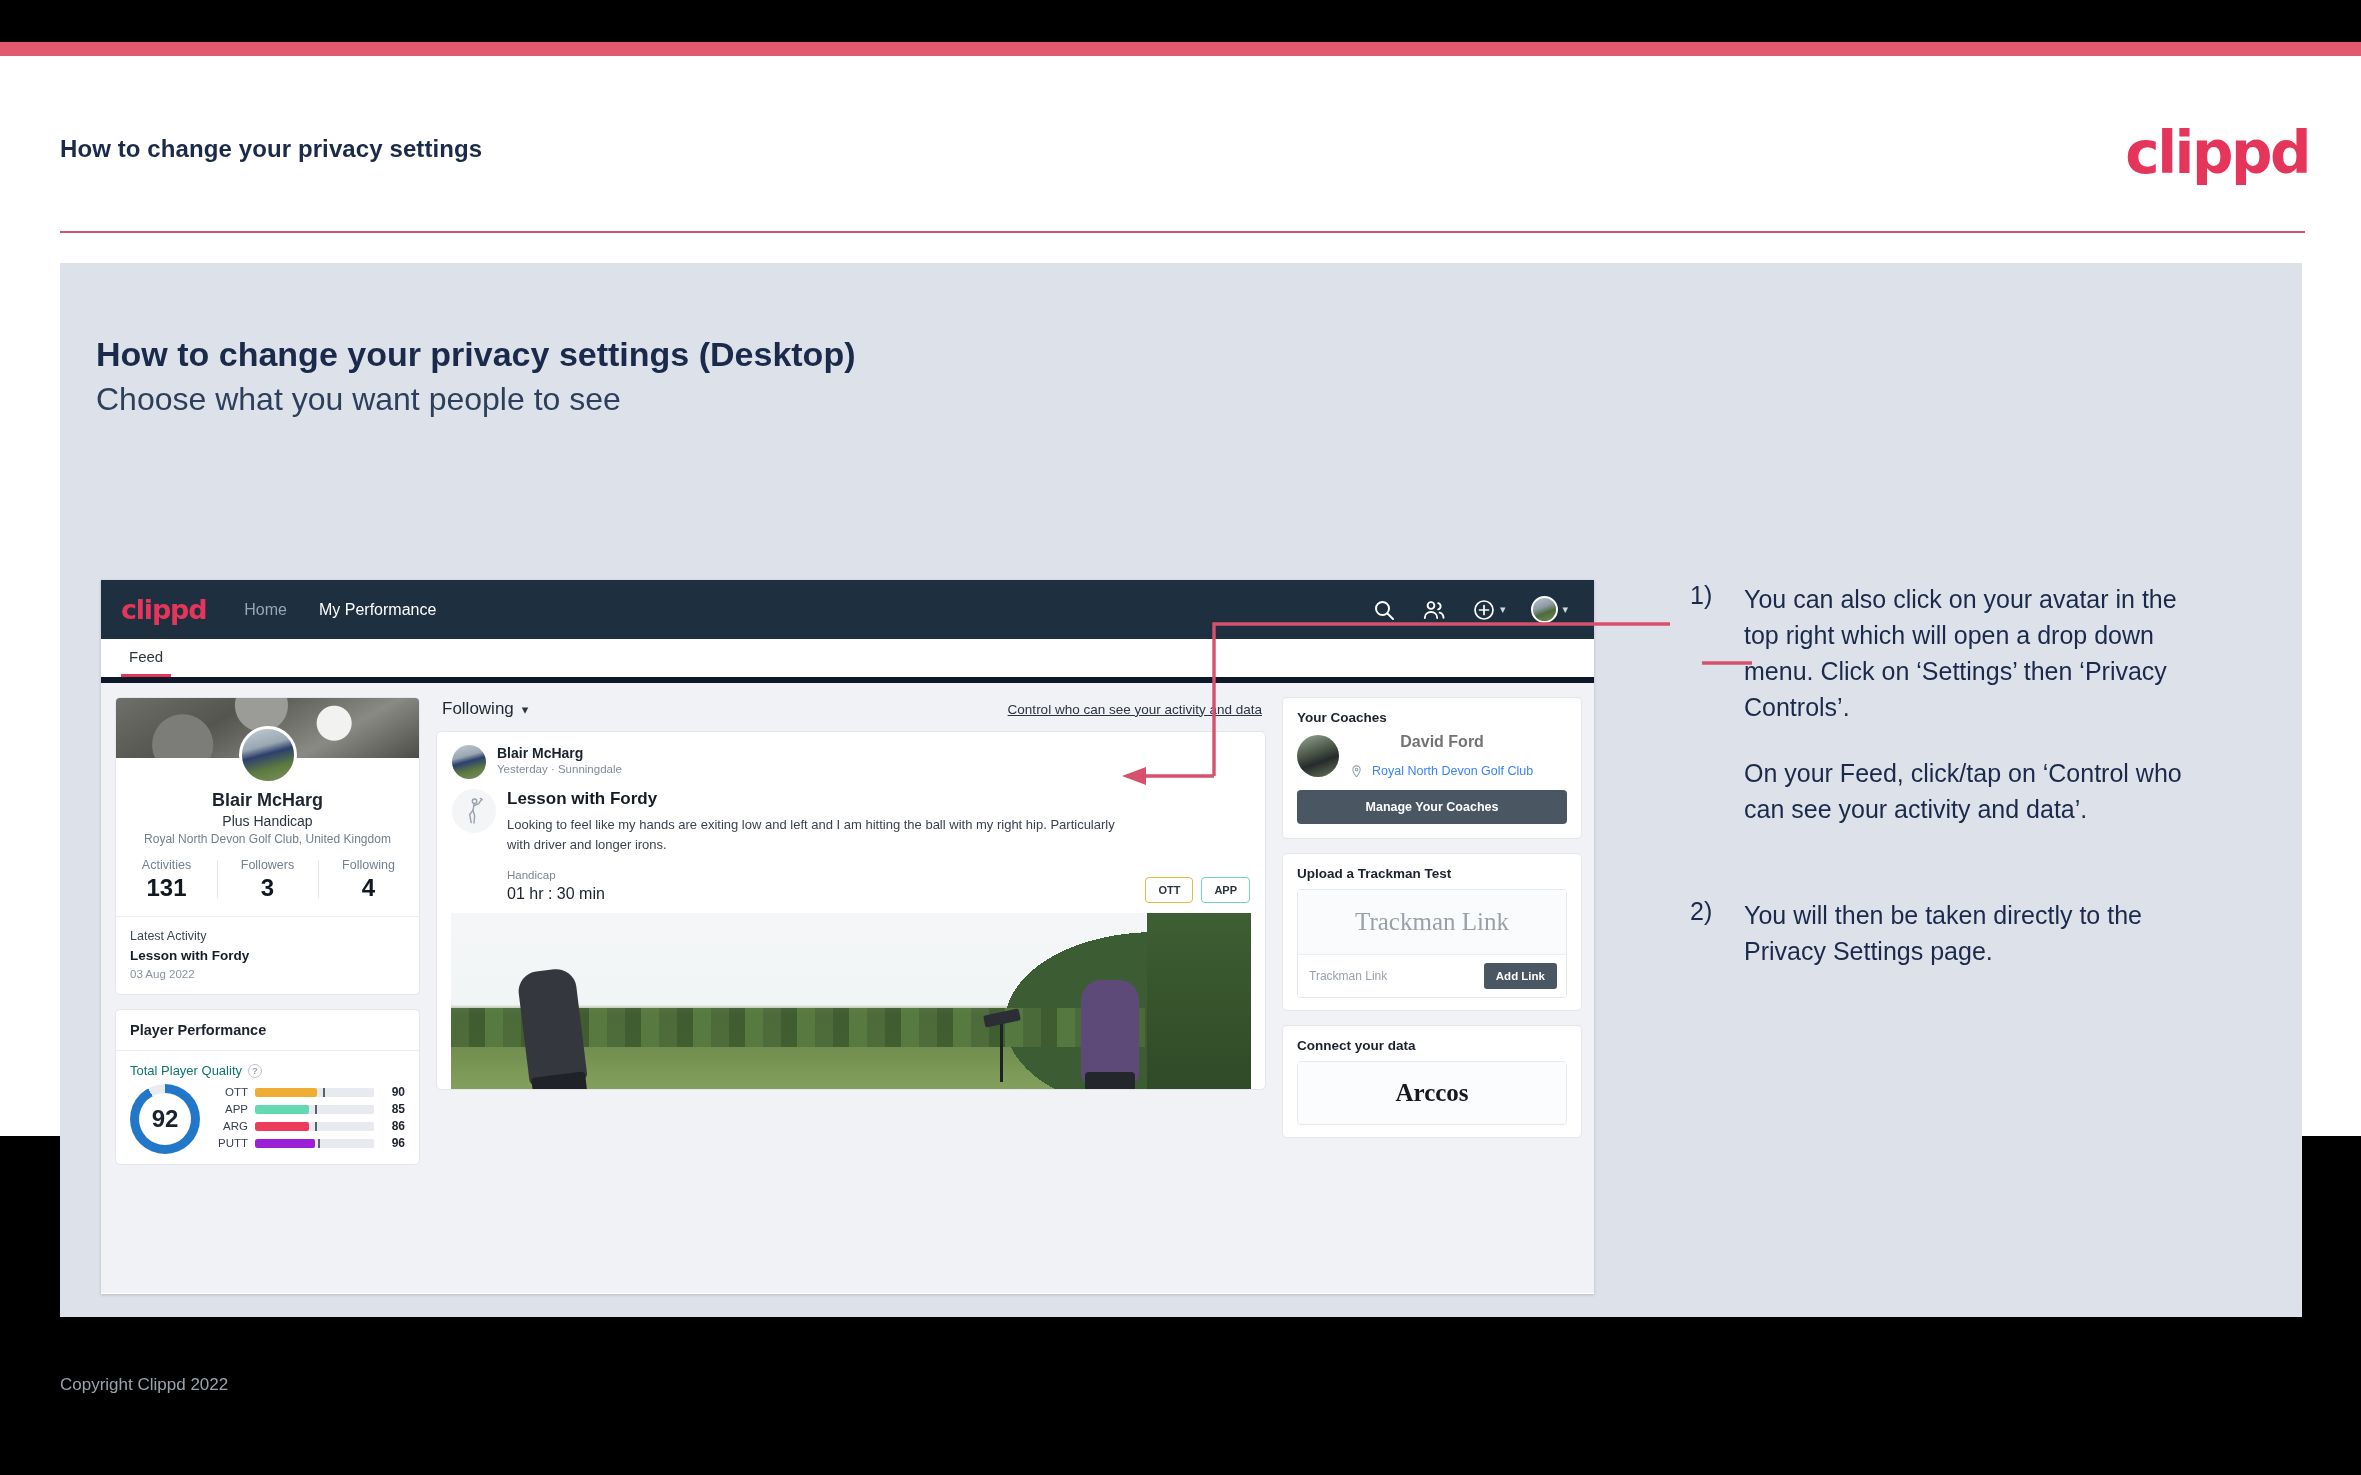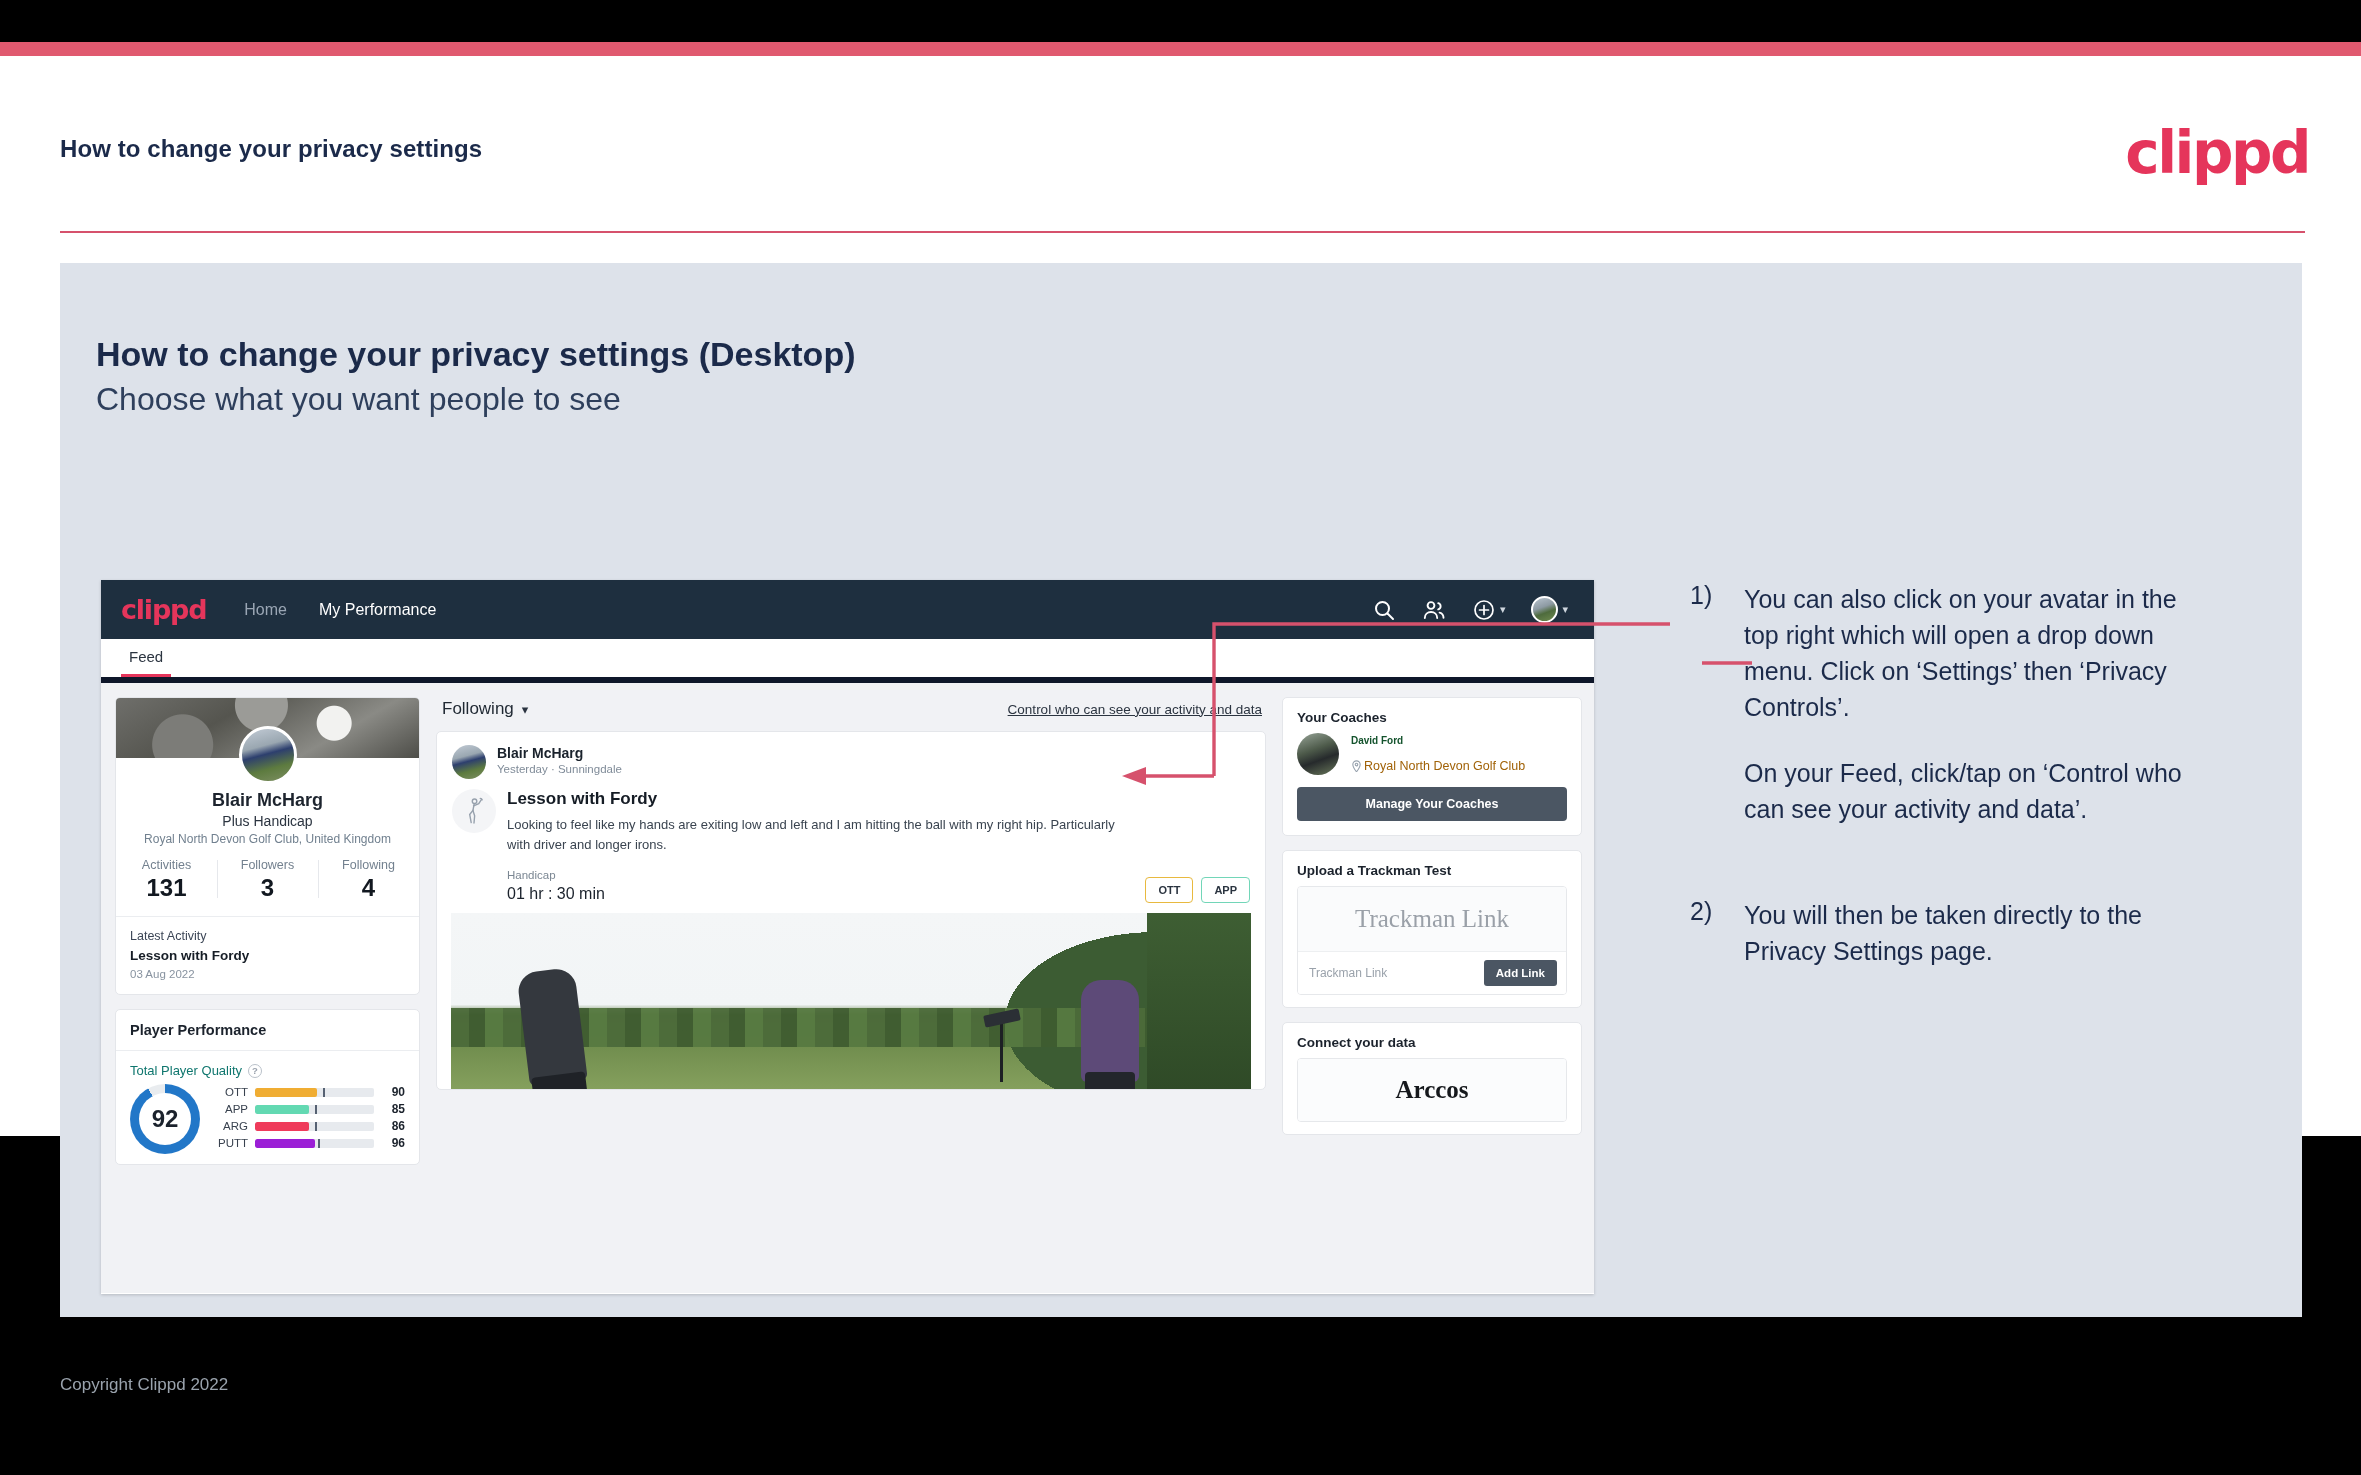--- a/index.html
+++ b/index.html
@@ -290,22 +290,22 @@
     background: linear-gradient(180deg,#3e5e33 0%,#2f4a27 100%);
   }
 
   
   .rc-title { font-size:13.5px; font-weight:700; color:#1b222c; padding:12px 14px 8px; }
   .coach-row { display:flex; gap:12px; align-items:center; padding: 0 14px 12px; }
   .coach-av {
     width:42px; height:42px; border-radius:50%; flex:0 0 42px;
     background: linear-gradient(160deg,#9aa79a 0%,#4d5a4a 40%,#262a2c 62%,#6b7a5c 100%);
   }
-  .coach-name { font-size:10px; font-weight:700; color:#14532d; }
-  .coach-club { font-size:12.5px; color:#a16207; margin-top:13px; display:flex; align-items:center; gap:2px; }
+  .coach-name { font-size:16px; font-weight:700; color:#737373;text-align:center; }
+  .coach-club { font-size:12.5px; color:#3b82f6; margin-top:13px; display:flex; align-items:center; gap:10px; }
   .pin-icon { width:11px; height:13px; display:block; color:#97a2ae; }
   .btn-dark {
     display:block; margin:0 14px 14px; padding:10px 0;
     background:#4b5663; color:#fff; font-size:12.5px; font-weight:700;
     text-align:center; border-radius:4px;
   }
   .inner-box {
     margin: 0 14px 12px; border:1px solid #e6e8eb; border-radius:4px; overflow:hidden;
   }
   .inner-logo {

